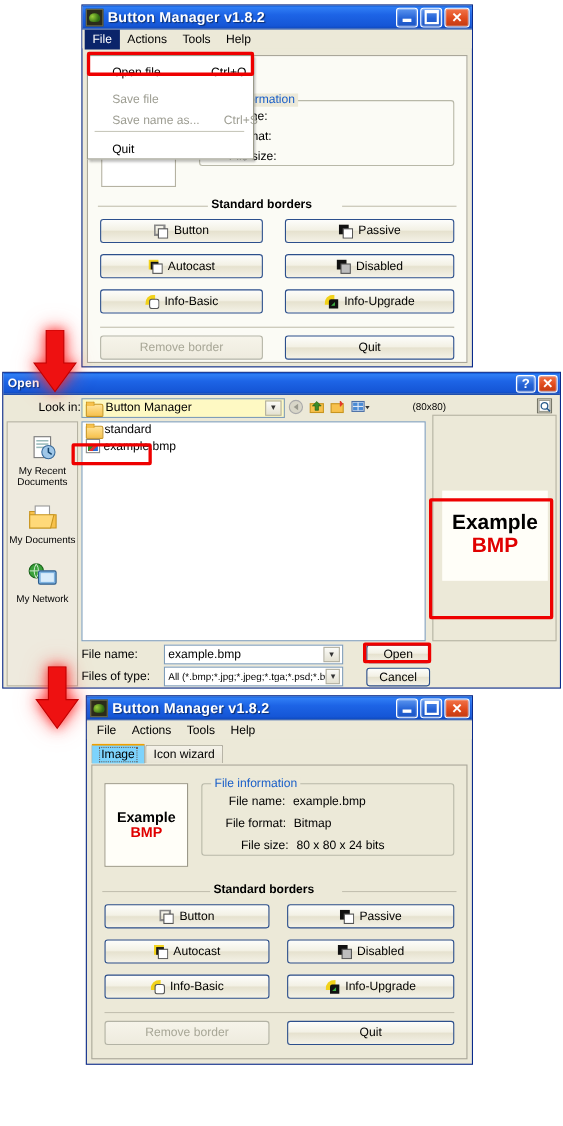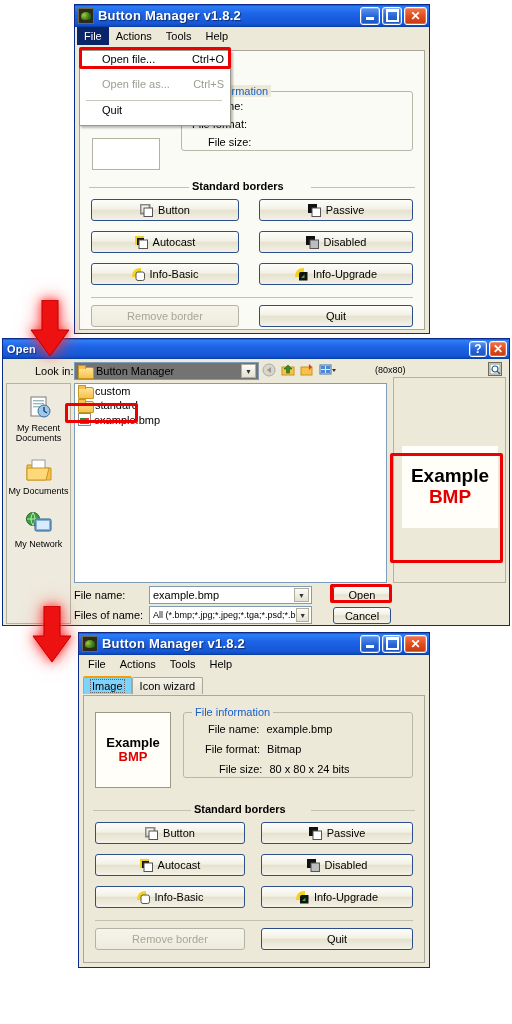--- a/index.html
+++ b/index.html
@@ -43,21 +43,21 @@
   .tb-btn.help .g:after{content:"?"; font-size:12px;}
 
   .menubar { height:17px; display:flex; align-items:center; padding:0 2px;
              background:#ece9d8; font-size:11px; }
   .menu-item { padding:2px 7px; line-height:14px; }
   .menu-item.active { background:#0a246a; color:#fff; }
 
   
   .dropdown { position:absolute; background:#fff; border:1px solid #9a9a8a;
               box-shadow:2px 2px 2px rgba(0,0,0,.25); padding:2px 0; z-index:40;}
-  .dd-row { display:flex; height:19px; align-items:flex-start; padding:0 6px 0 22px;
+  .dd-row { display:flex; height:19px; align-items:flex-end; padding:0 6px 0 22px;
             white-space:nowrap; font-size:11px;}
   .dd-row .lbl{ flex:1 1 auto; }
   .dd-row .acc{ padding-left:22px; }
   .dd-row.disabled { color:#9d9d92; }
   .dd-sep { height:1px; background:#c8c8bc; margin:3px 8px 3px 6px; }
 
   
   .group { position:absolute; border:1px solid #b8b8a8; border-radius:3px; }
   .group > .glabel { position:absolute; top:-7px; left:8px; background:#ece9d8;
                      padding:0 3px; color:#1a5fc8; font-size:11px; }
@@ -73,21 +73,21 @@
   .bico { width:13px; height:13px; flex:0 0 auto; position:relative; }
 
   
   .dlg { position:absolute; background:#ece9d8; border:1px solid #0a2a8c; }
   .dlg .titlebar{ height:20px; }
   .dlg .win-title{ font-size:11px; }
   .places { position:absolute; background:#eeeade;
             border:1px solid #b5b2a2; }
   .place { width:100%; text-align:center; padding-top:4px; font-size:9px; color:#000;}
   .place .pico { width:30px;height:28px;margin:0 auto 1px; position:relative;}
-  .combo { position:absolute; background:#737373; border:1px solid #7f9db9;
+  .combo { position:absolute; background:#fef9c3; border:1px solid #7f9db9;
            height:18px; display:flex; align-items:center; padding:0 2px 0 3px;
            font-size:11px; }
   .combo .arrow { margin-left:auto; width:15px; height:14px;
         background:linear-gradient(to bottom,#fbfbf8,#e4e1d2);
         border:1px solid #b0ad9d; display:flex;align-items:center;justify-content:center;
         font-size:7px; color:#333;}
   .listview { position:absolute; background:#fff; border:1px solid #7f9db9; }
   .lv-item { display:flex; align-items:center; gap:3px; padding:1px 3px; font-size:11px;}
   .folder-ico{width:14px;height:12px;position:relative;flex:0 0 auto;}
   .folder-ico:before{content:"";position:absolute;left:0;top:2px;width:14px;height:10px;
@@ -245,21 +245,25 @@
     <span>Quit</span>
   </div>
 
   <div class="dropdown" style="left:4px; top:45px; width:152px;">
     <div class="dd-row">
       <span class="lbl">Open file...</span>
       <span class="acc">Ctrl+O</span>
     </div>
     <div style="height:6px;"></div>
     <div class="dd-row disabled">
-      <span class="lbl">Open file as...</span>
+      <span class="lbl">Save file</span>
+      <span class="acc"></span>
+    </div>
+    <div class="dd-row disabled">
+      <span class="lbl">Save name as...</span>
       <span class="acc">Ctrl+S</span>
     </div>
     <div class="dd-sep"></div>
     <div class="dd-row">
       <span class="lbl">Quit</span>
     </div>
   </div>
 </div>
 
 <div class="hl" style="left:79px; top:47px; width:152px; height:22px;"></div>
@@ -356,24 +360,20 @@
             <rect x="13" y="11" width="12" height="8" fill="#d8ecfb"></rect>
           </svg>
       </div>
       <span>My Network</span>
     </div>
   </div>
 
   <div class="listview" style="left:71px; top:44px; width:313px; height:200px;">
     <div class="lv-item">
       <span class="folder-ico"></span>
-      <span>custom</span>
-    </div>
-    <div class="lv-item">
-      <span class="folder-ico"></span>
       <span>standard</span>
     </div>
     <div class="lv-item">
       <span class="bmp-ico"></span>
       <span>example.bmp</span>
     </div>
   </div>
 
   <div style="position:absolute;left:372px;top:26px;font-size:9px;">(80x80)</div>
   <span style="position:absolute;left:485px;top:23px;">
@@ -390,21 +390,21 @@
       <span class="l2">BMP</span>
     </div>
   </div>
 
   <div style="position:absolute;left:71px;top:250px;font-size:11px;">File name:</div>
   <div class="combo" style="left:146px; top:247px; width:163px; background:#fff;">
     <span>example.bmp</span>
     <span class="arrow">▼</span>
   </div>
 
-  <div style="position:absolute;left:71px;top:270px;font-size:11px;">Files of name:</div>
+  <div style="position:absolute;left:71px;top:270px;font-size:11px;">Files of type:</div>
   <div class="combo" style="left:146px; top:267px; width:163px; background:#fff;">
     <span style="font-size:9px;white-space:nowrap;overflow:hidden;">All (*.bmp;*.jpg;*.jpeg;*.tga;*.psd;*.blp;*.png)</span>
     <span class="arrow">▼</span>
   </div>
 
   <div class="xpbtn" style="left:330px; top:247px; width:58px; height:17px;">
     <span>Open</span>
   </div>
   <div class="xpbtn" style="left:330px; top:268px; width:58px; height:17px;">
     <span>Cancel</span>

